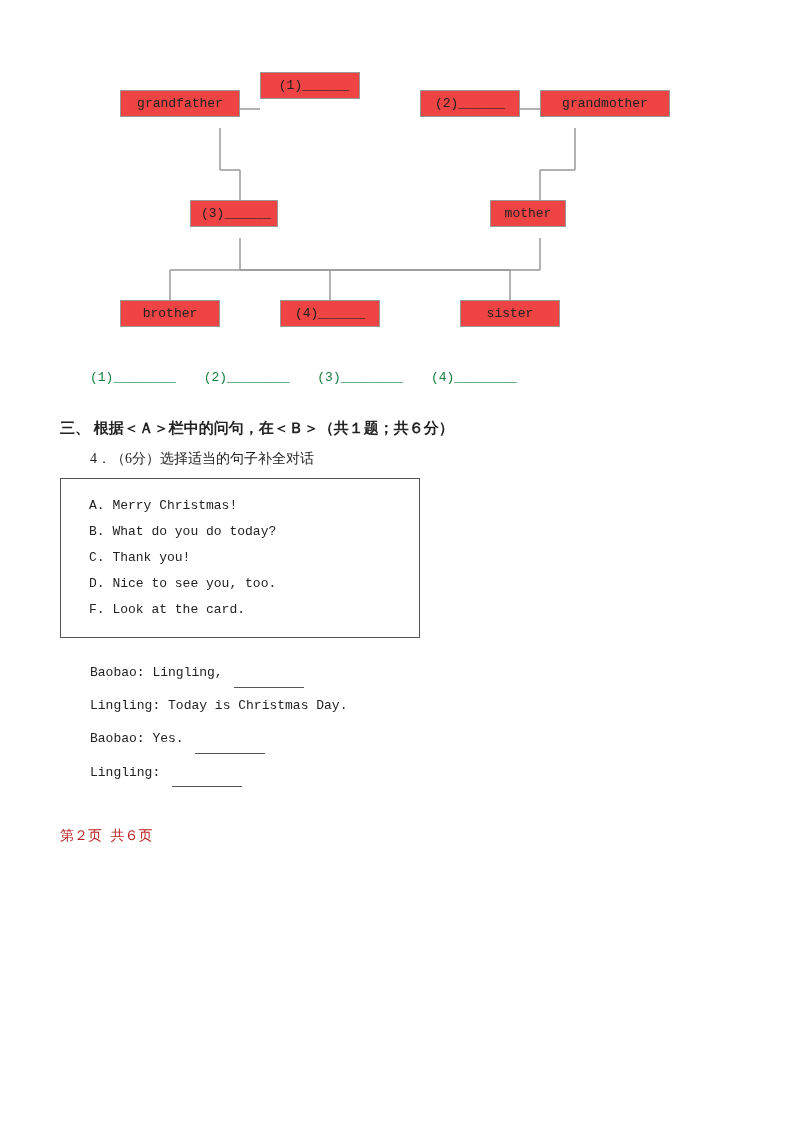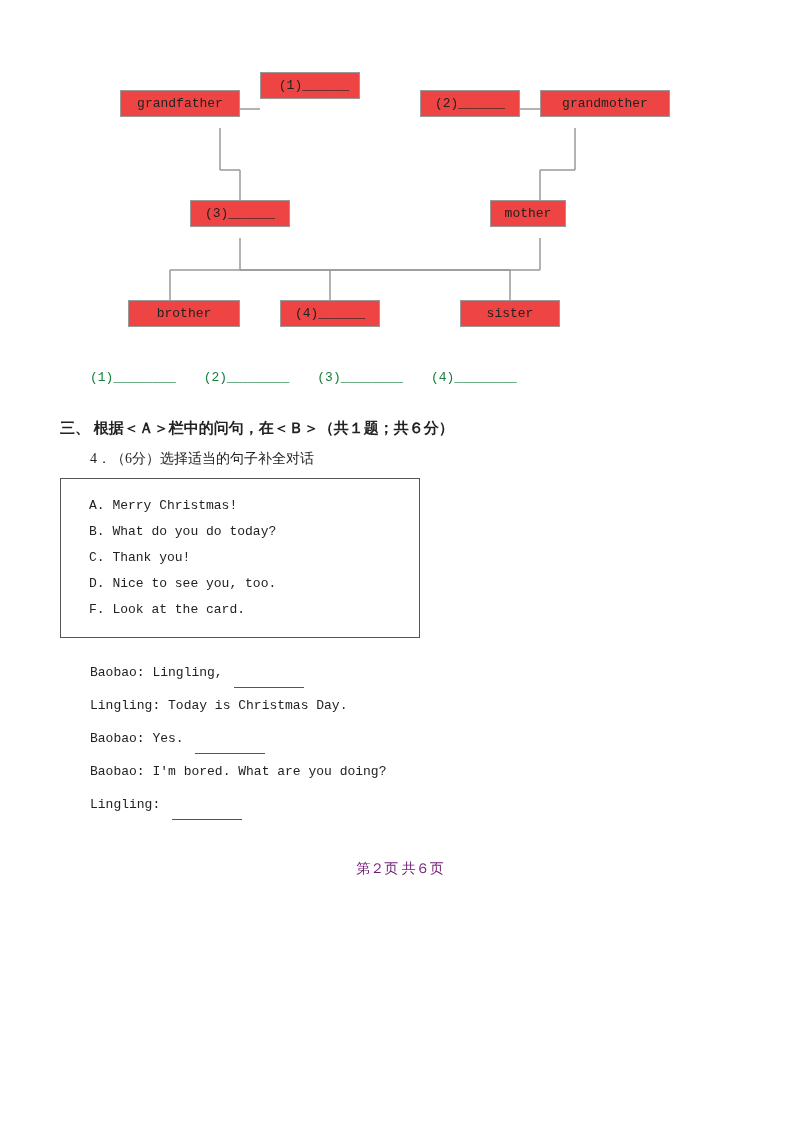--- a/index.html
+++ b/index.html
@@ -100,25 +100,24 @@
     .blank-line {
       display: inline-block;
       border-bottom: 1px solid #555;
       min-width: 70px;
       vertical-align: bottom;
       margin-left: 4px;
     }
 
     
     .page-footer {
-      text-align: center;
       margin-top: 40px;
-      font-family: Liberation Serif, serif;
+      font-family: Liberation Mono, monospace;
       font-size: 14px;
-      color: #701a75;
+      color: #b91c1c;
     }
   </style>
 </head>
 <body>
 
 <div class="tree-container">
   <svg class="tree-svg" viewBox="0 0 680 320" xmlns="http://www.w3.org/2000/svg">
 
     <line x1="120" y1="69" x2="200" y2="69" stroke="#999" stroke-width="1.5"></line>
 
@@ -161,29 +160,29 @@
   </div>
 
   <div class="node-box" style="left:360px; top:50px; width:100px;">
     <span>(2)______</span>
   </div>
 
   <div class="node-box" style="left:480px; top:50px; width:130px;">
     <span>grandmother</span>
   </div>
 
-  <div class="node-box" style="left:130px; top:160px; width:100px;">
+  <div class="node-box" style="left:130px; top:160px; width:88px;">
     <span>(3)______</span>
   </div>
 
   <div class="node-box" style="left:430px; top:160px; width:76px;">
     <span>mother</span>
   </div>
 
-  <div class="node-box" style="left:68px; top:260px; width:112px;">
+  <div class="node-box" style="left:60px; top:260px; width:100px;">
     <span>brother</span>
   </div>
 
   <div class="node-box" style="left:220px; top:260px; width:100px;">
     <span>(4)______</span>
   </div>
 
   <div class="node-box" style="left:400px; top:260px; width:100px;">
     <span>sister</span>
   </div>
@@ -221,24 +220,20 @@
   <p>
     <span>Lingling:</span>
     <span> Today is Christmas Day.</span>
   </p>
   <p>
     <span>Baobao:</span>
     <span> Yes.</span>
     <span class="blank-line">&nbsp;&nbsp;&nbsp;&nbsp;&nbsp;&nbsp;&nbsp;&nbsp;</span>
   </p>
   <p>
-    <span>Baobao:</span>
-    <span> I'm bored. What are you doing?</span>
-  </p>
-  <p>
     <span>Lingling:</span>
     <span class="blank-line">&nbsp;&nbsp;&nbsp;&nbsp;&nbsp;&nbsp;&nbsp;&nbsp;</span>
   </p>
 </div>
 
 <div class="page-footer">
   <span>第２页 共６页</span>
 </div>
 
 </body></html>

